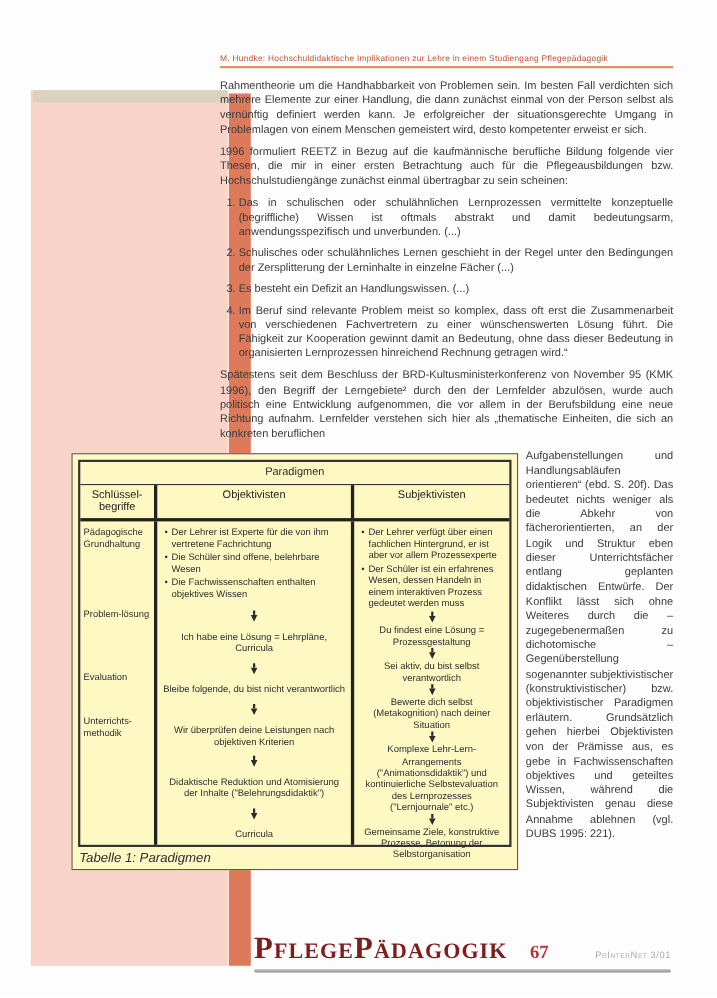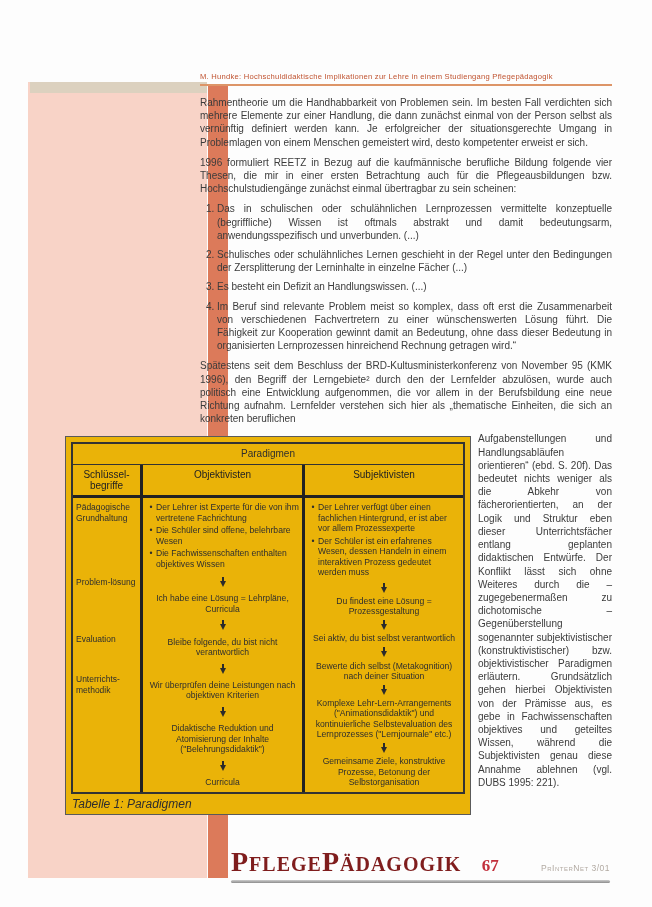--- a/index.html
+++ b/index.html
@@ -6,42 +6,42 @@
   .page{
     position:relative;width:652px;height:907px;background:#fdfdfd;overflow:hidden;
     font-family:"Liberation Sans",sans-serif;color:#3b3b3b;
   }
   
   .pink-block{position:absolute;left:28px;top:82px;width:179px;height:796px;background:#f8d3c7;z-index:0;}
   .beige-strip{position:absolute;left:30px;top:82px;width:177px;height:11px;background:#dcd1bf;z-index:1;}
   .salmon-bar{position:absolute;left:208px;top:85px;width:20px;height:793px;background:#dc7a5a;z-index:1;}
 
   
-  .content{position:absolute;left:200px;top:72px;width:412px;z-index:2;}
+  .content{position:absolute;left:200px;top:48px;width:412px;z-index:2;}
   .running-header{
     font-size:7.6px;letter-spacing:0.25px;color:#c05330;
     padding-bottom:3px;border-bottom:2px solid #dd9568;margin-bottom:10px;white-space:nowrap;
   }
   .para{font-size:10px;line-height:13.2px;text-align:justify;margin:0 0 7px 0;}
   ol.theses{margin:0 0 7px 0;padding-left:17px;font-size:10px;line-height:13.2px;}
   ol.theses li{margin-bottom:6px;text-align:justify;}
 
   
   .table-wrap{
     float:left;width:406px;margin:4px 7px 6px -135px;
-    background:#eab308;border:1px solid #5a5a5a;padding:5px 5px 2px 5px;box-sizing:border-box;
+    background:#fef9c3;border:1px solid #5a5a5a;padding:5px 5px 2px 5px;box-sizing:border-box;
   }
   .ptable{border:2px solid #333;}
   .pt-title{border-bottom:1px solid #333;text-align:center;font-size:10px;padding:4px 0 5px 0;color:#2e2e2e;}
   .pt-head{display:flex;border-bottom:3px solid #222;}
   .pt-head>div{font-weight:normal;font-size:10px;text-align:center;padding:4px 2px;box-sizing:border-box;color:#222;}
   .pt-body{display:flex;height:294px;}
   .pt-body>div{box-sizing:border-box;}
   .col1{width:70px;border-right:3px solid #222;}
-  .col2{width:162px;border-right:3px solid #222;}
+  .col2{width:179px;border-right:3px solid #222;}
   .col3{width:142px;flex:1;}
   .labels{padding:4px 2px 0 3px;font-size:8.5px;line-height:10.5px;color:#2e2e2e;}
   .row-label{margin:0;}
   .rl2{margin-top:54px;}
   .rl3{margin-top:46px;}
   .rl4{margin-top:30px;}
   .flow{display:flex;flex-direction:column;align-items:center;justify-content:space-between;height:100%;padding:4px 3px 5px 3px;box-sizing:border-box;}
   .bullets{align-self:stretch;font-size:8.6px;line-height:10.4px;color:#2e2e2e;}
   .bullet-item{display:flex;margin-bottom:2px;}
   .bullet-glyph{flex:0 0 10px;text-align:center;}

